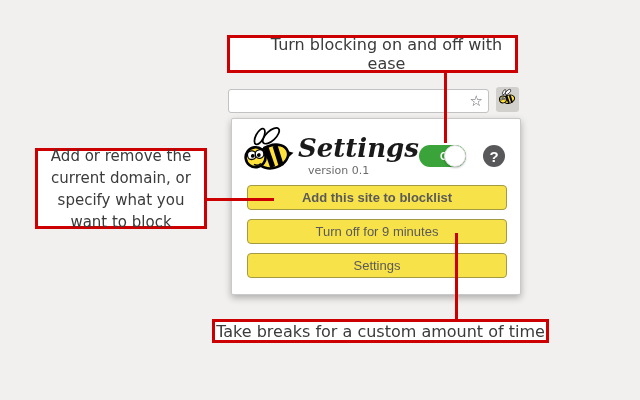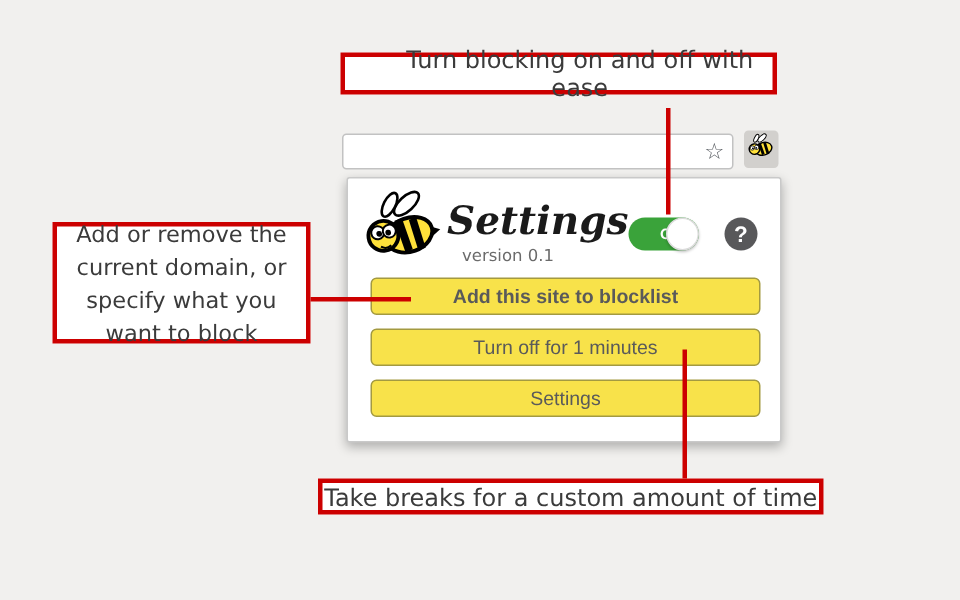--- a/index.html
+++ b/index.html
@@ -7,21 +7,21 @@
     width:640px;height:400px;position:relative;overflow:hidden;
     background:#f1f0ee;
     font-family:"DejaVu Sans","Liberation Sans",sans-serif;
   }
   
   .callout{
     position:absolute;background:#ffffff;border:3px solid #cc0000;
     display:flex;align-items:center;justify-content:center;text-align:center;
     color:#3b3b3b;box-sizing:border-box;
   }
-  .callout-top{left:227px;top:35px;width:291px;height:28px;font-size:16px;padding-left:28px;}
+  .callout-top{left:227px;top:35px;width:291px;height:38px;font-size:16px;padding-left:28px;}
   .callout-left{left:35px;top:148px;width:172px;height:81px;font-size:15px;line-height:22px;padding:4px 8px;}
   .callout-bottom{left:212px;top:319px;width:337px;height:24px;font-size:16px;}
   .connector{position:absolute;background:#cc0000;}
   .conn-top{left:444px;top:72px;width:3px;height:71px;}
   .conn-left{left:206px;top:198px;width:68px;height:3px;}
   .conn-bottom{left:455px;top:233px;width:3px;height:88px;}
   
   .addressbar{
     position:absolute;left:228px;top:89px;width:261px;height:24px;
     background:#ffffff;border:1px solid #c2c2c2;border-radius:3px;box-sizing:border-box;
@@ -122,21 +122,21 @@
   <div class="title">Settings</div>
   <div class="version">version 0.1</div>
 
   <div class="toggle">
     <span class="toggle-label">ON</span>
     <span class="knob"></span>
   </div>
   <div class="help">?</div>
 
   <div class="ybtn ybtn1">Add this site to blocklist</div>
-  <div class="ybtn ybtn2">Turn off for 1 minutes</div>
+  <div class="ybtn ybtn2">Turn off for 9 minutes</div>
   <div class="ybtn ybtn3">Settings</div>
 </div>
 
 <div class="connector conn-top"></div>
 <div class="connector conn-left"></div>
 <div class="connector conn-bottom"></div>
 
 <div class="callout callout-top">Turn blocking on and off with ease</div>
 <div class="callout callout-left">Add or remove the current domain, or specify what you want to block</div>
 <div class="callout callout-bottom">Take breaks for a custom amount of time</div>

